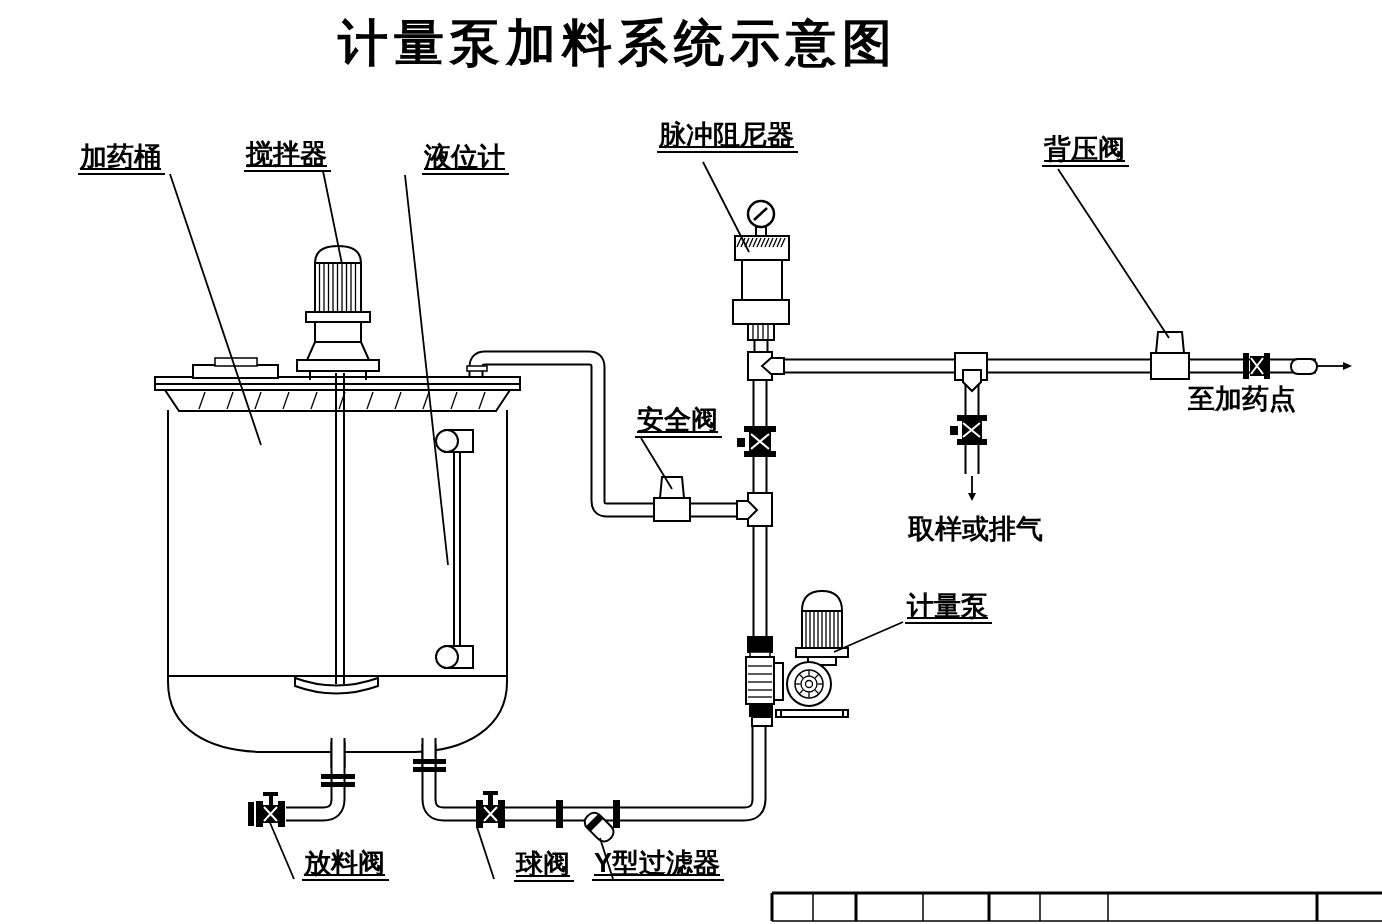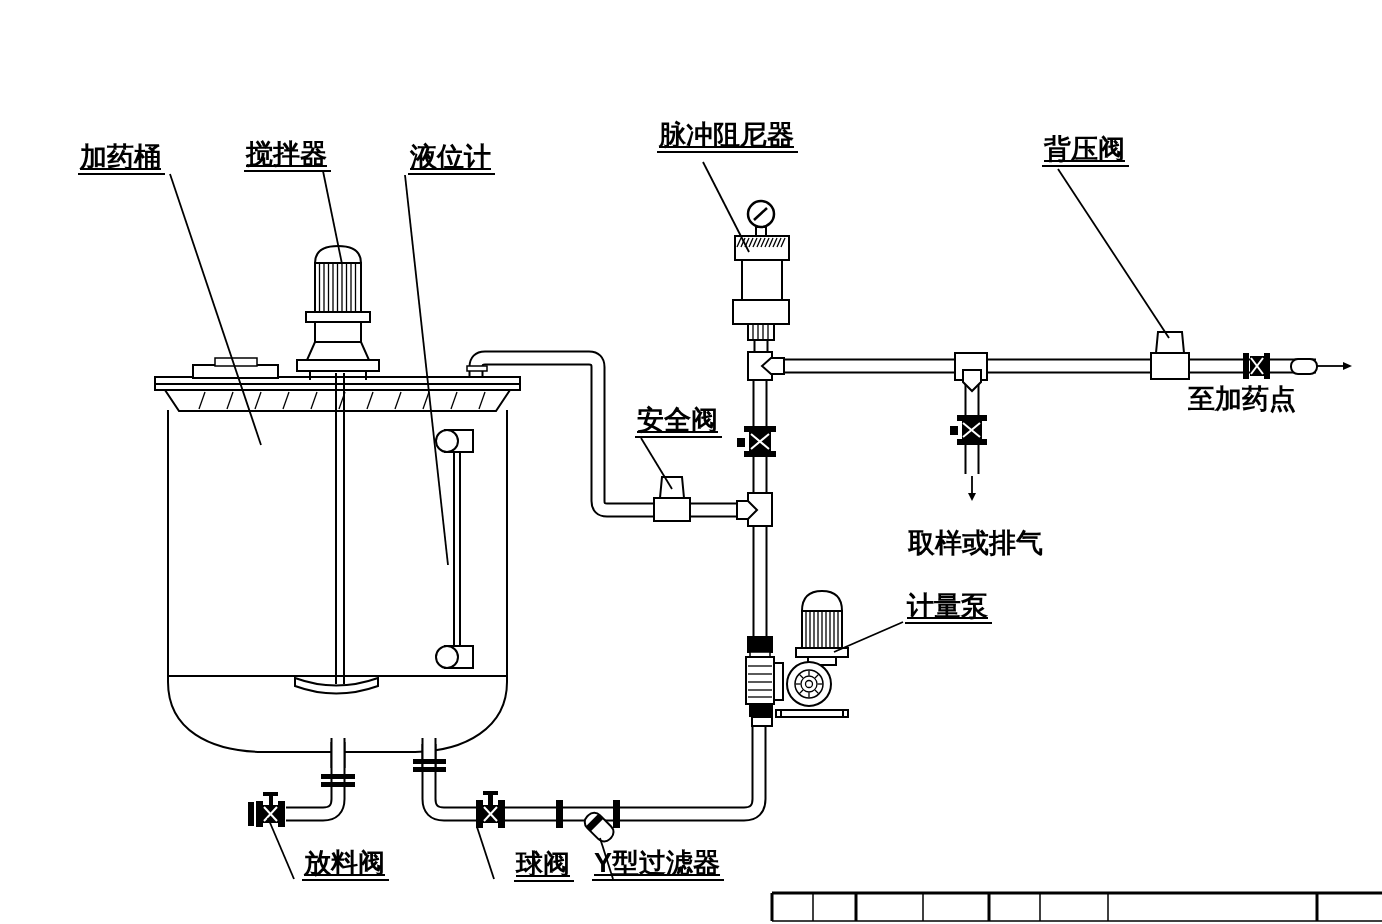--- a/index.html
+++ b/index.html
@@ -309,26 +309,27 @@
     <line x1="813" y1="893" x2="813" y2="921" stroke="#000" stroke-width="1.5"></line>
     <line x1="856" y1="893" x2="856" y2="921" stroke="#000" stroke-width="3"></line>
     <line x1="923" y1="893" x2="923" y2="921" stroke="#000" stroke-width="1.5"></line>
     <line x1="989" y1="893" x2="989" y2="921" stroke="#000" stroke-width="3"></line>
     <line x1="1040" y1="893" x2="1040" y2="921" stroke="#000" stroke-width="1.5"></line>
     <line x1="1108" y1="893" x2="1108" y2="921" stroke="#000" stroke-width="1.5"></line>
     <line x1="1317" y1="893" x2="1317" y2="921" stroke="#000" stroke-width="3"></line>
   </g>
 </svg>
 
+  <div class="title">计量泵加料系统示意图</div>
 
   <div class="lbl u" style="left:78px;top:142px">加药桶</div>
   <div class="lbl u" style="left:244px;top:139px">搅拌器</div>
-  <div class="lbl u" style="left:408px;top:142px">液位计</div>
+  <div class="lbl u" style="left:422px;top:142px">液位计</div>
   <div class="lbl u" style="left:657px;top:120px">脉冲阻尼器</div>
   <div class="lbl u" style="left:1042px;top:134px">背压阀</div>
   <div class="lbl u" style="left:635px;top:405px">安全阀</div>
   <div class="lbl" style="left:1188px;top:384px">至加药点</div>
-  <div class="lbl" style="left:908px;top:528px">取样或排气</div>
+  <div class="lbl" style="left:908px;top:514px">取样或排气</div>
   <div class="lbl u" style="left:905px;top:591px">计量泵</div>
   <div class="lbl u" style="left:302px;top:848px">放料阀</div>
   <div class="lbl u" style="left:514px;top:849px">球阀</div>
   <div class="lbl u" style="left:592px;top:848px">Y型过滤器</div>
 </div>
 
 </body></html>

